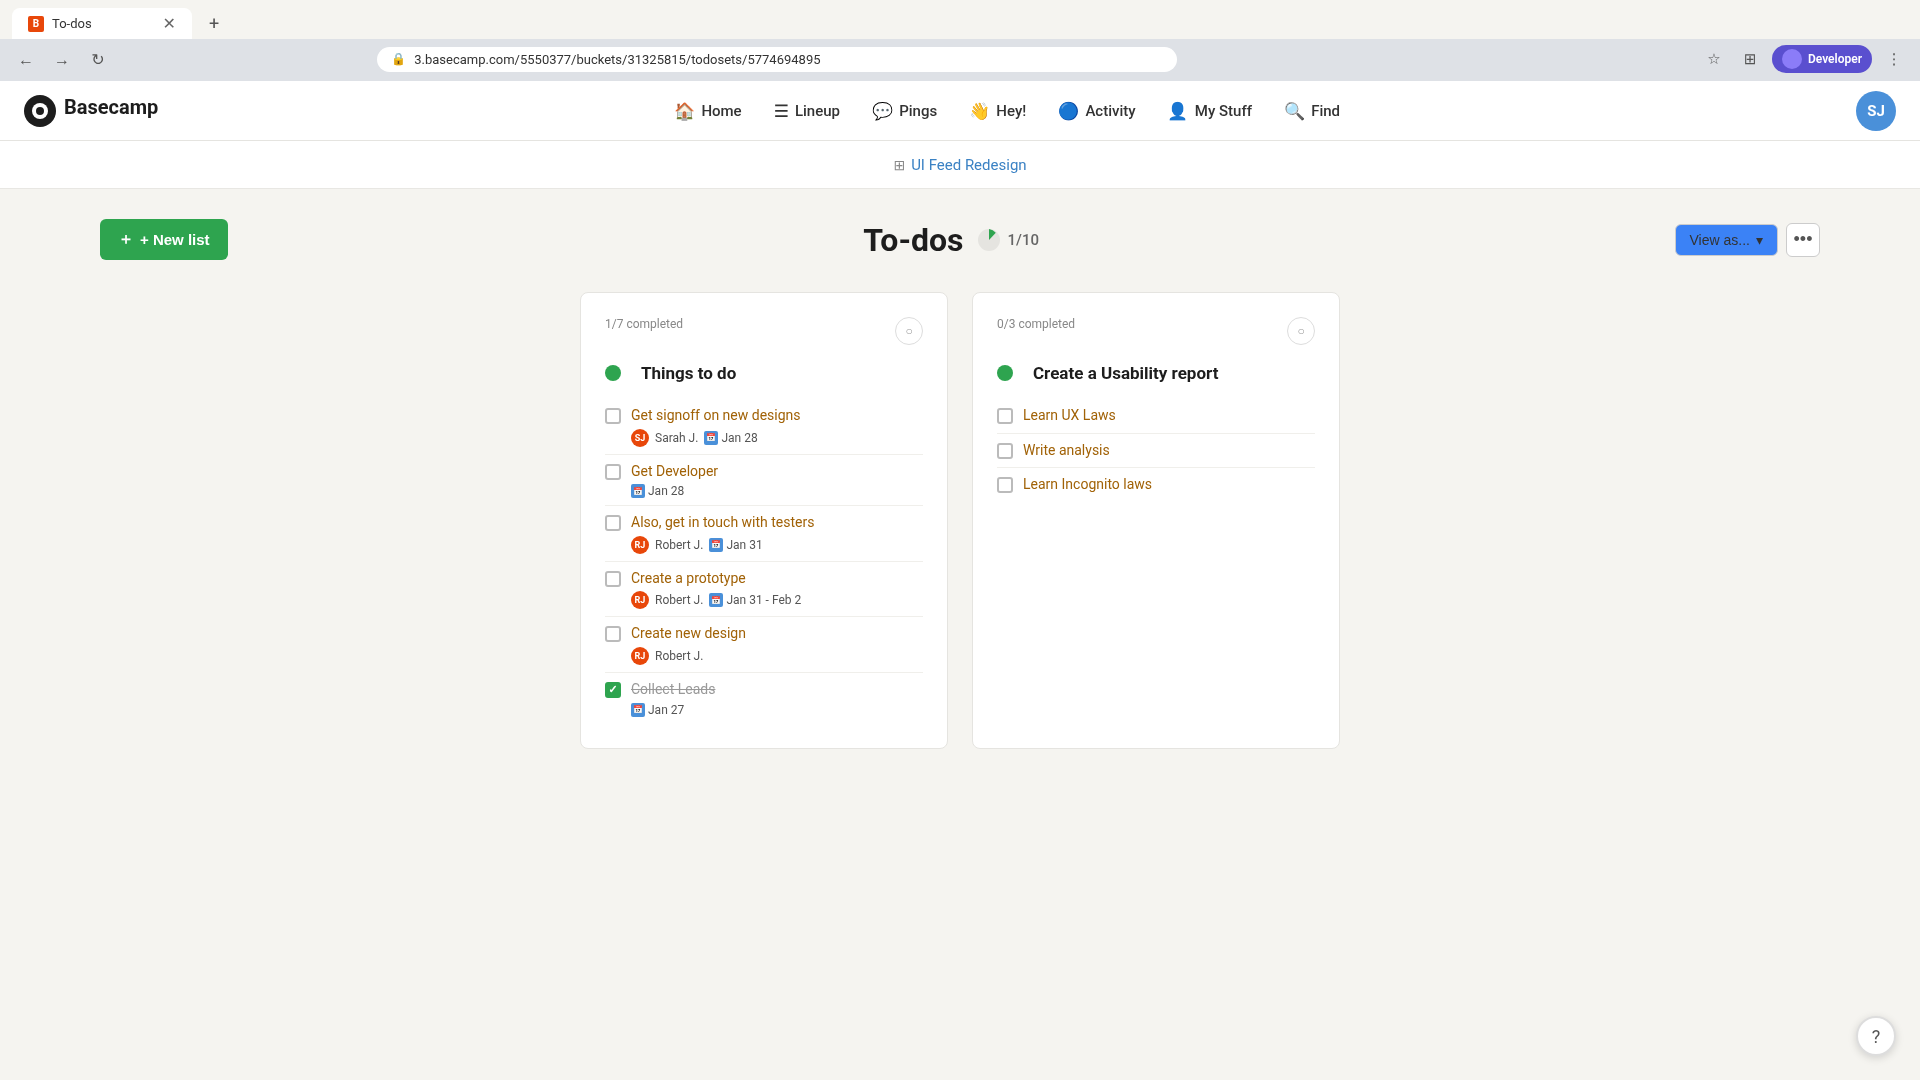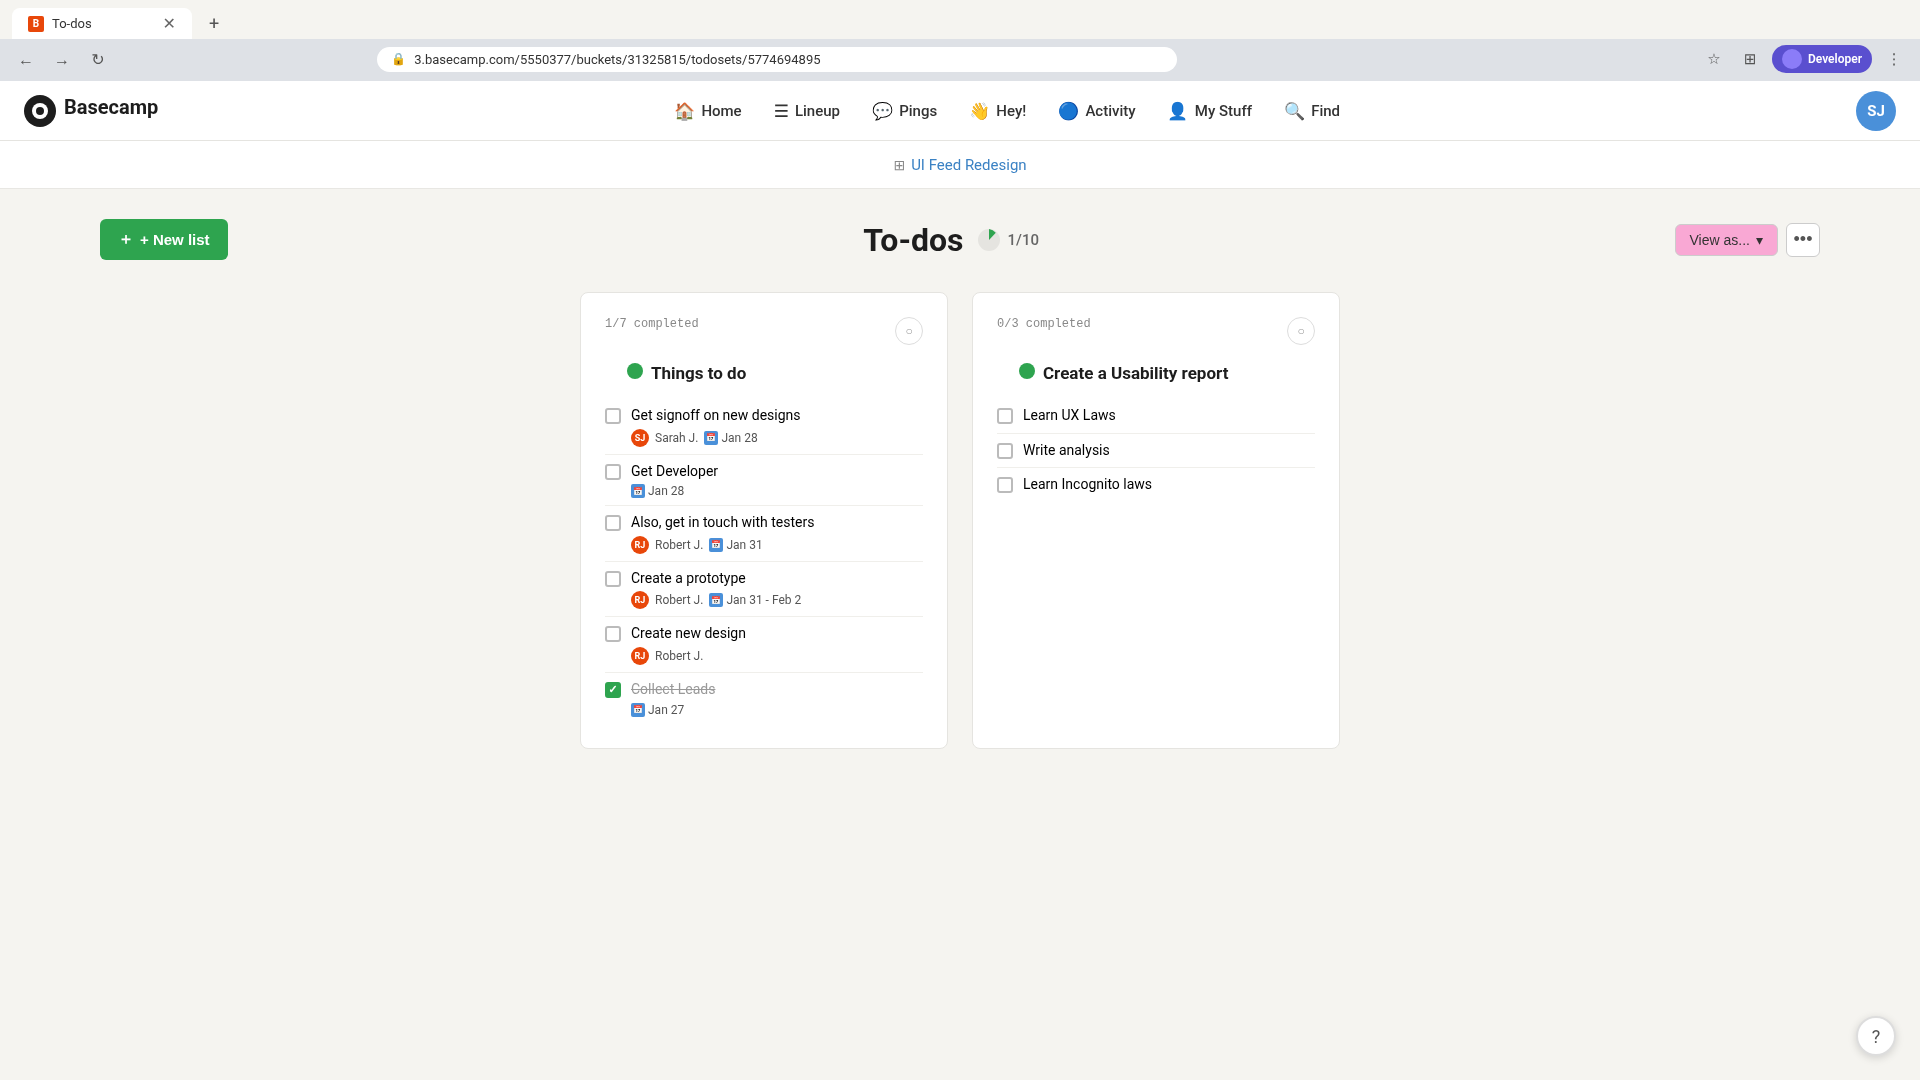--- a/index.html
+++ b/index.html
@@ -39,39 +39,39 @@
 
     
     .main-content { padding: 30px 100px; }
     .page-header { display: flex; align-items: center; margin-bottom: 32px; }
     .new-list-btn { background: #2ea44f; color: white; border: none; border-radius: 6px; padding: 10px 18px; font-size: 15px; font-weight: 600; cursor: pointer; display: flex; align-items: center; gap: 6px; }
     .page-title-area { flex: 1; display: flex; align-items: center; justify-content: center; gap: 12px; }
     .page-title { font-size: 32px; font-weight: 700; color: #1d1d1d; }
     .progress-indicator { display: flex; align-items: center; gap: 6px; justify-content: center; }
     .progress-text { font-size: 15px; color: #666; font-weight: 500; }
     .header-actions { display: flex; align-items: center; gap: 8px; }
-    .view-as-btn { display: flex; align-items: center; gap: 6px; border: 1px solid #ccc; border-radius: 6px; padding: 7px 14px; background: #f9a8d4; font-size: 14px; color: #333; cursor: pointer; }
+    .view-as-btn { display: flex; align-items: center; gap: 6px; border: 1px solid #ccc; border-radius: 6px; padding: 7px 14px; background: #3b82f6; font-size: 14px; color: #333; cursor: pointer; }
     .more-btn { width: 34px; height: 34px; border: 1px solid #ccc; border-radius: 6px; background: white; display: flex; align-items: center; justify-content: center; cursor: pointer; font-size: 18px; color: #555; }
 
     
     .lists-grid { display: grid; grid-template-columns: 1fr 1fr; gap: 24px; max-width: 760px; margin: 0 auto; }
     .list-card { background: white; border-radius: 8px; border: 1px solid #e5e4e0; padding: 24px; position: relative; }
     .list-card-header { display: flex; align-items: flex-start; justify-content: space-between; margin-bottom: 18px; }
-    .list-card-meta { font-size: 12px; color: #888; font-family: Liberation Mono, monospace; }
+    .list-card-meta { font-size: 12px; color: #888; }
     .list-card-icon-btn { width: 28px; height: 28px; border-radius: 50%; border: 1px solid #ddd; display: flex; align-items: center; justify-content: center; cursor: pointer; color: #999; font-size: 12px; background: white; }
-    .list-title-row { display: flex; align-items: flex-start; gap: 8px; margin-bottom: 16px; margin-left: 22px; }
+    .list-title-row { display: flex; align-items: center; gap: 20px; margin-bottom: 16px; }
     .list-status-dot { width: 16px; height: 16px; border-radius: 50%; background: #2ea44f; }
     .list-title { font-size: 17px; font-weight: 700; color: #1d1d1d; }
     .todo-item { display: flex; align-items: flex-start; gap: 10px; padding: 7px 0; border-bottom: 1px solid #f0efeb; }
     .todo-item:last-child { border-bottom: none; }
     .checkbox { width: 16px; height: 16px; border: 2px solid #bbb; border-radius: 3px; flex-shrink: 0; margin-top: 2px; background: white; cursor: pointer; display: flex; align-items: center; justify-content: center; }
     .checkbox.checked { background: #2ea44f; border-color: #2ea44f; }
     .checkbox.checked::after { content: '✓'; color: white; font-size: 11px; font-weight: 700; }
     .todo-content { flex: 1; }
-    .todo-text { font-size: 14px; color: #000000; line-height: 1.4; }
+    .todo-text { font-size: 14px; color: #a16207; line-height: 1.4; }
     .todo-meta { display: flex; align-items: center; gap: 6px; margin-top: 3px; flex-wrap: wrap; }
     .avatar-small { width: 18px; height: 18px; border-radius: 50%; display: inline-flex; align-items: center; justify-content: center; font-size: 9px; font-weight: 700; color: white; flex-shrink: 0; }
     .avatar-sarah { background: #e8470a; }
     .date-badge { display: inline-flex; align-items: center; gap: 3px; font-size: 12px; color: #555; }
     .date-icon { width: 14px; height: 14px; border-radius: 2px; background: #4a90d9; display: inline-flex; align-items: center; justify-content: center; color: white; font-size: 8px; }
     .completed-text { text-decoration: line-through; color: #999; }
 
     
     .help-btn { position: fixed; bottom: 24px; right: 24px; width: 40px; height: 40px; border-radius: 50%; background: white; border: 2px solid #ddd; display: flex; align-items: center; justify-content: center; font-size: 18px; color: #555; cursor: pointer; box-shadow: 0 2px 8px rgba(0,0,0,0.15); }
 

